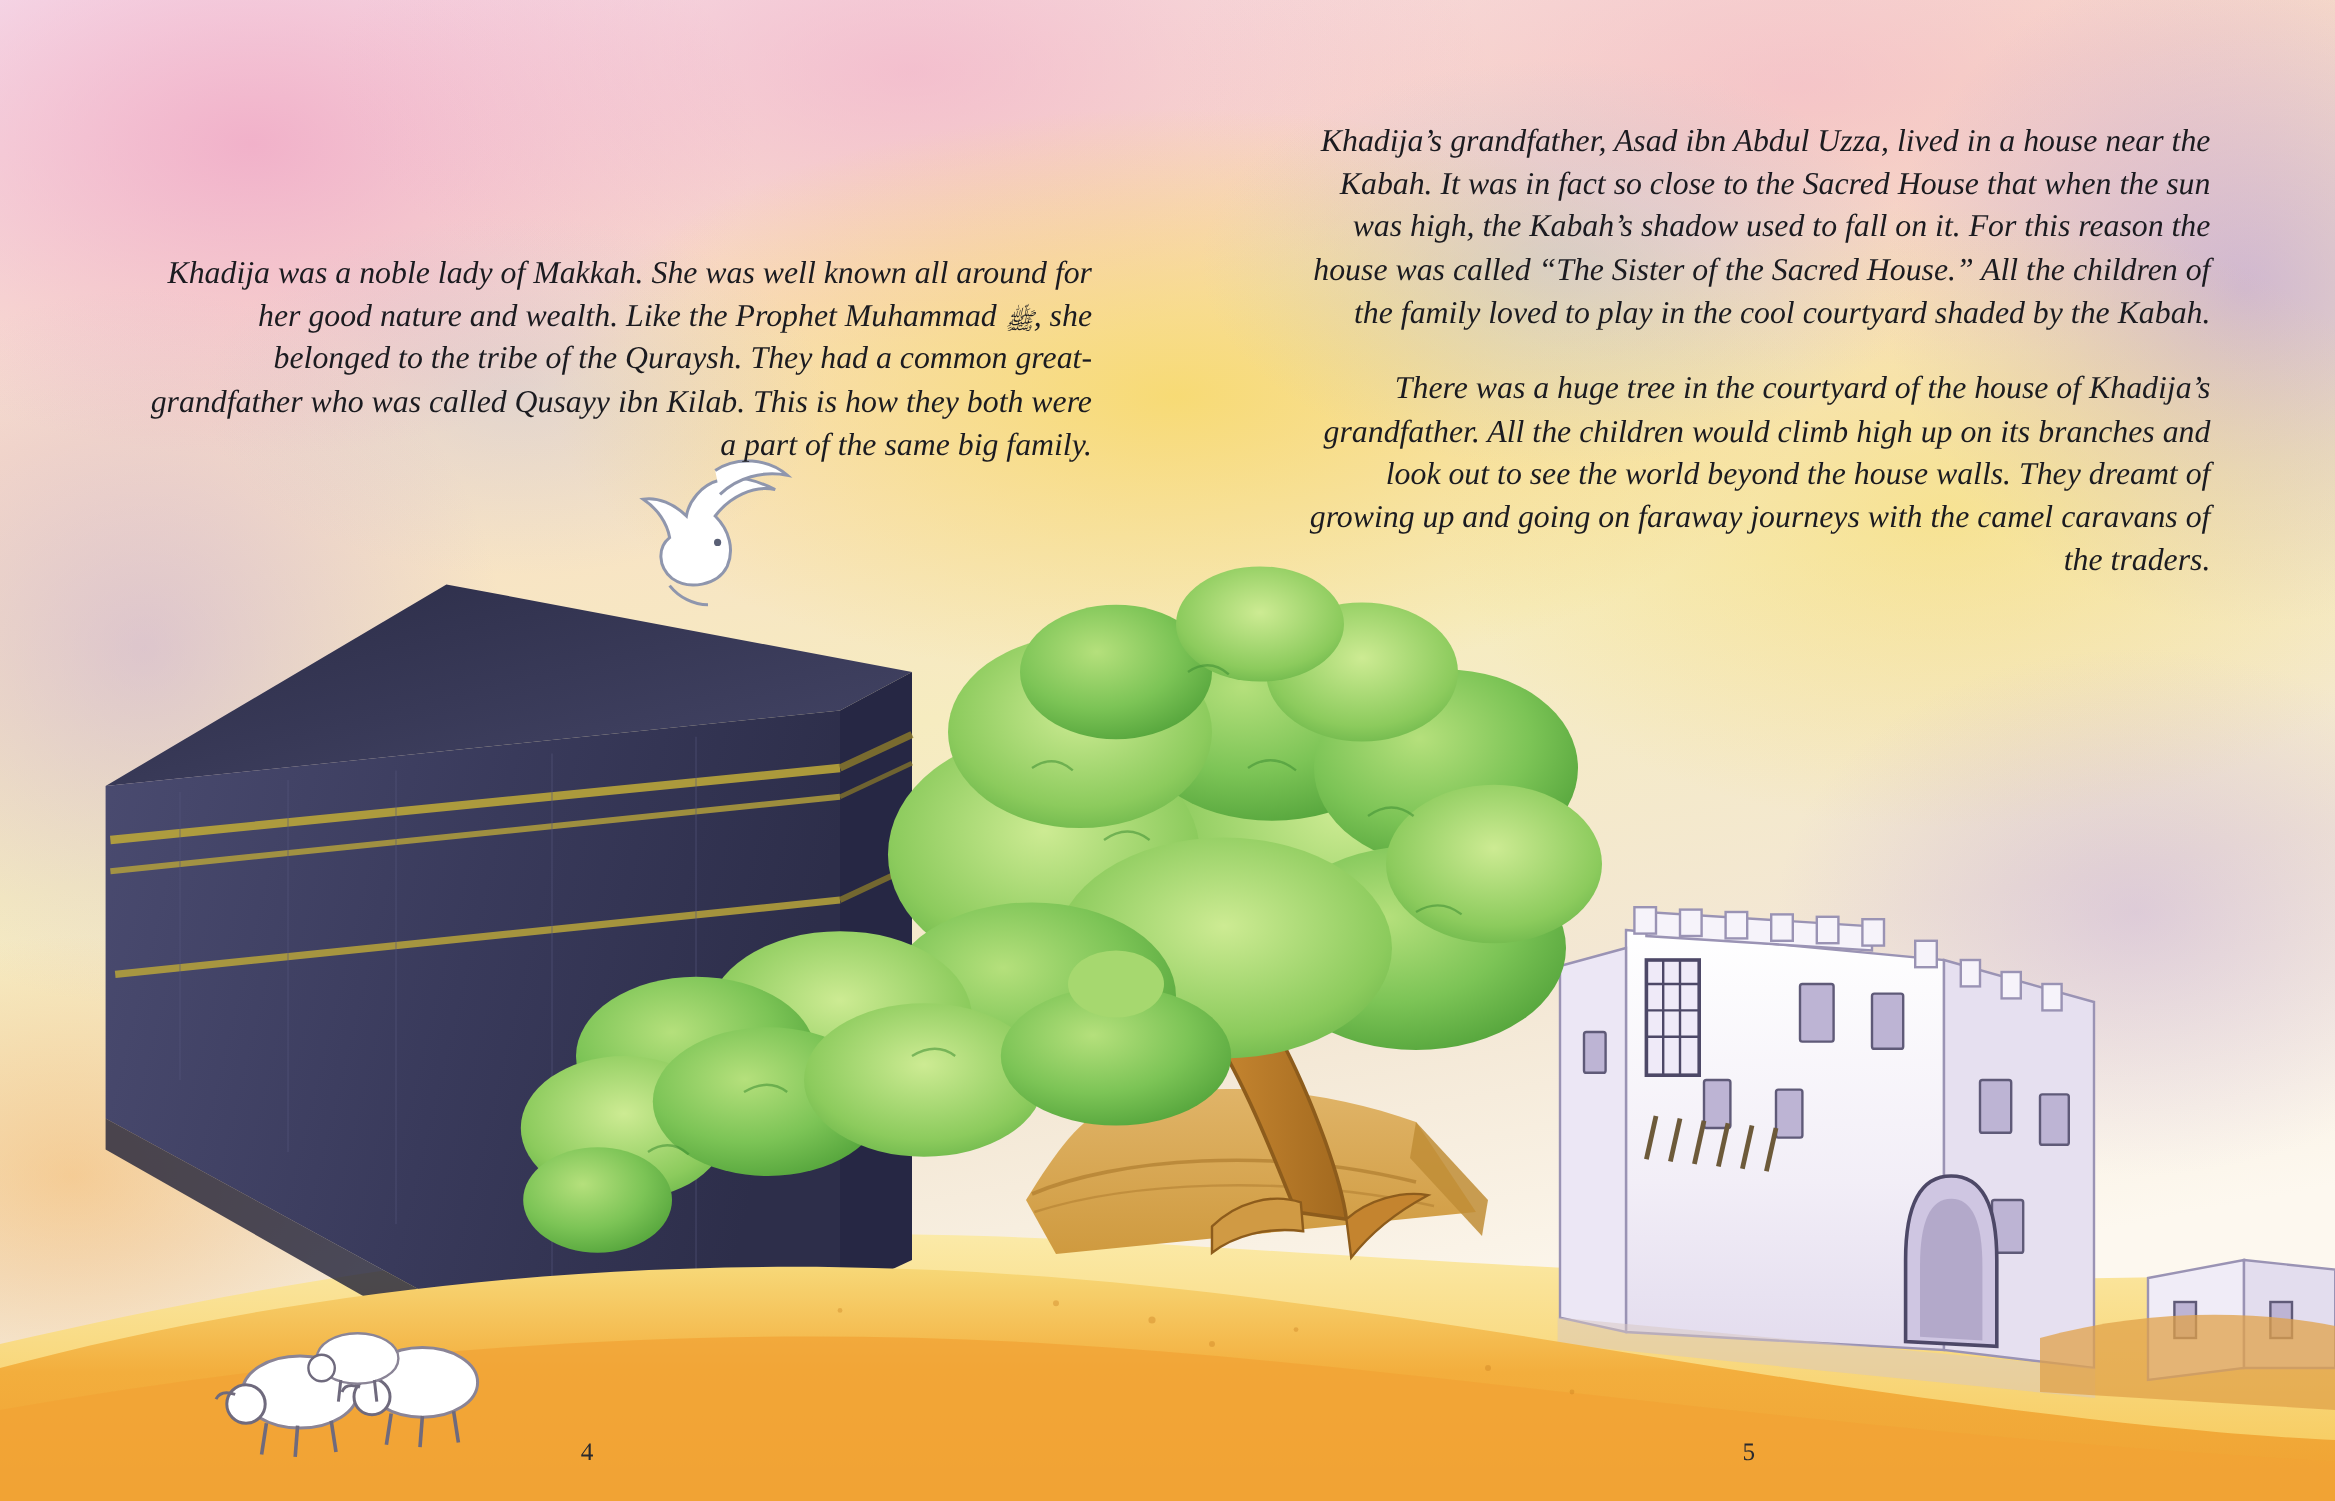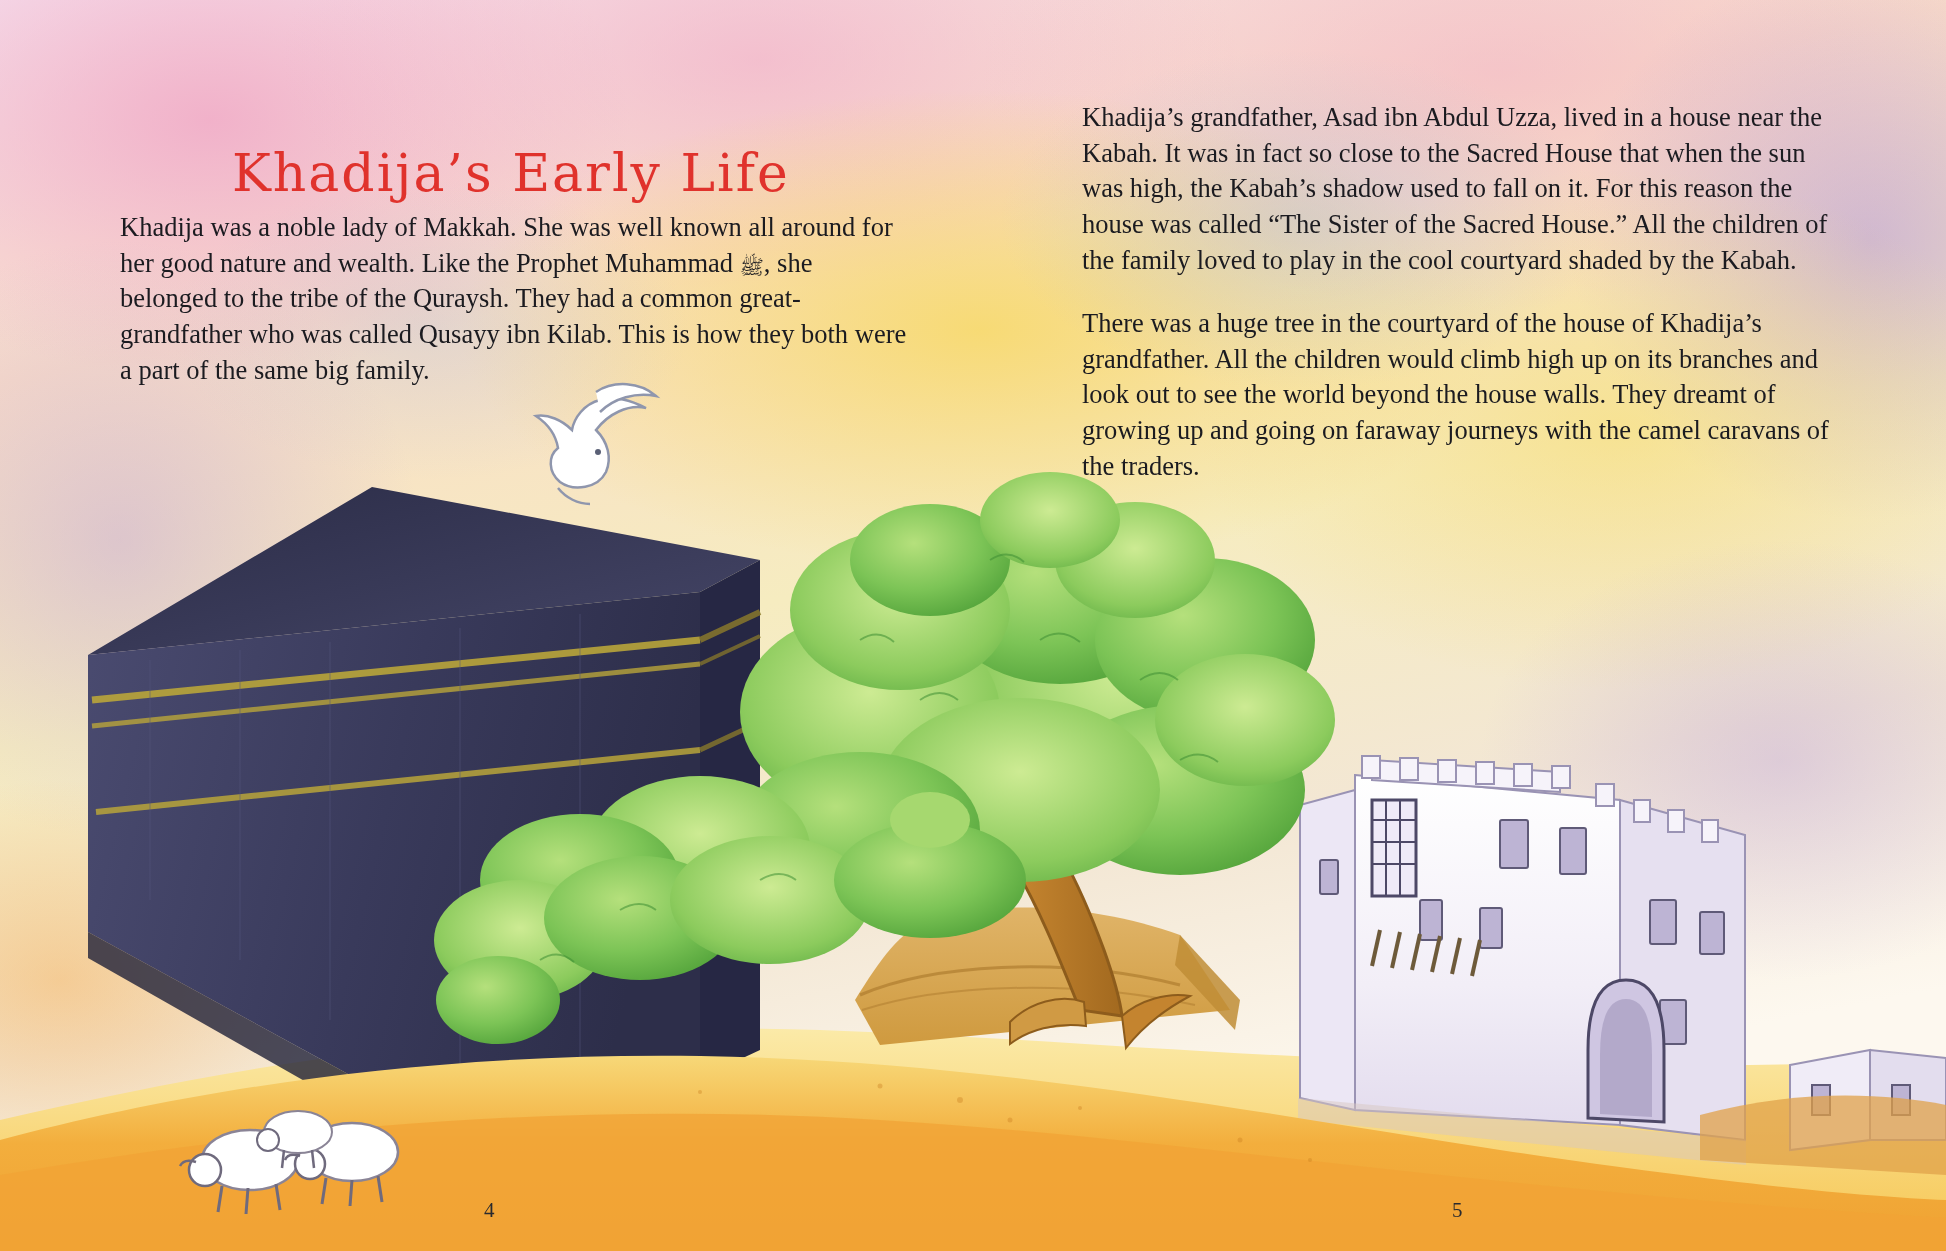--- a/index.html
+++ b/index.html
@@ -45,21 +45,22 @@
     left: 1082px;
     top: 100px;
     width: 760px;
   }
   .para {
     font-size: 26.5px;
     line-height: 1.345;
     color: #1b1b20;
     margin: 0 0 28px 0;
     font-family: "Liberation Serif", serif;
-    text-align: left;
+    text-align: right;
+    font-style: italic;
   }
   .pbm {
     display: inline-block;
     transform: translateY(2px);
     font-size: 20px;
     letter-spacing: -1px;
     color: #1b1b20;
   }
   .folio {
     position: absolute;
@@ -371,21 +372,20 @@
         <circle cx="1010" cy="1120" r="2.5"></circle>
         <circle cx="1080" cy="1108" r="2"></circle>
         <circle cx="880" cy="1086" r="2.5"></circle>
         <circle cx="1240" cy="1140" r="2.5"></circle>
         <circle cx="1310" cy="1160" r="2"></circle>
         <circle cx="700" cy="1092" r="2"></circle>
       </g>
     </svg>
   </div>
 
-  <h1 class="title">Khadija’s Early Life</h1>
 
   <div class="col-left">
     <p class="para">Khadija was a noble lady of Makkah. She was well known
       all around for her good nature and wealth. Like the Prophet
       Muhammad <span class="pbm">ﷺ</span>, she belonged to the tribe of the Quraysh. They
       had a common great-grandfather who was called Qusayy ibn Kilab.
       This is how they both were a part of the same big family.</p>
   </div>
 
   <div class="col-right">

